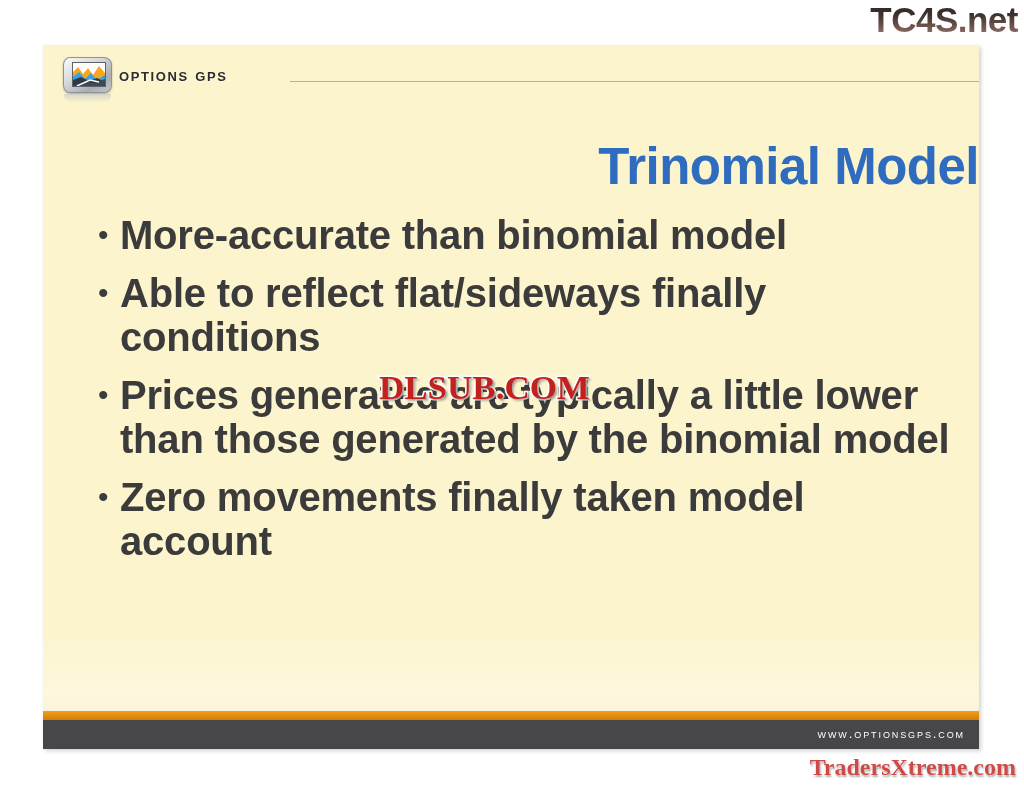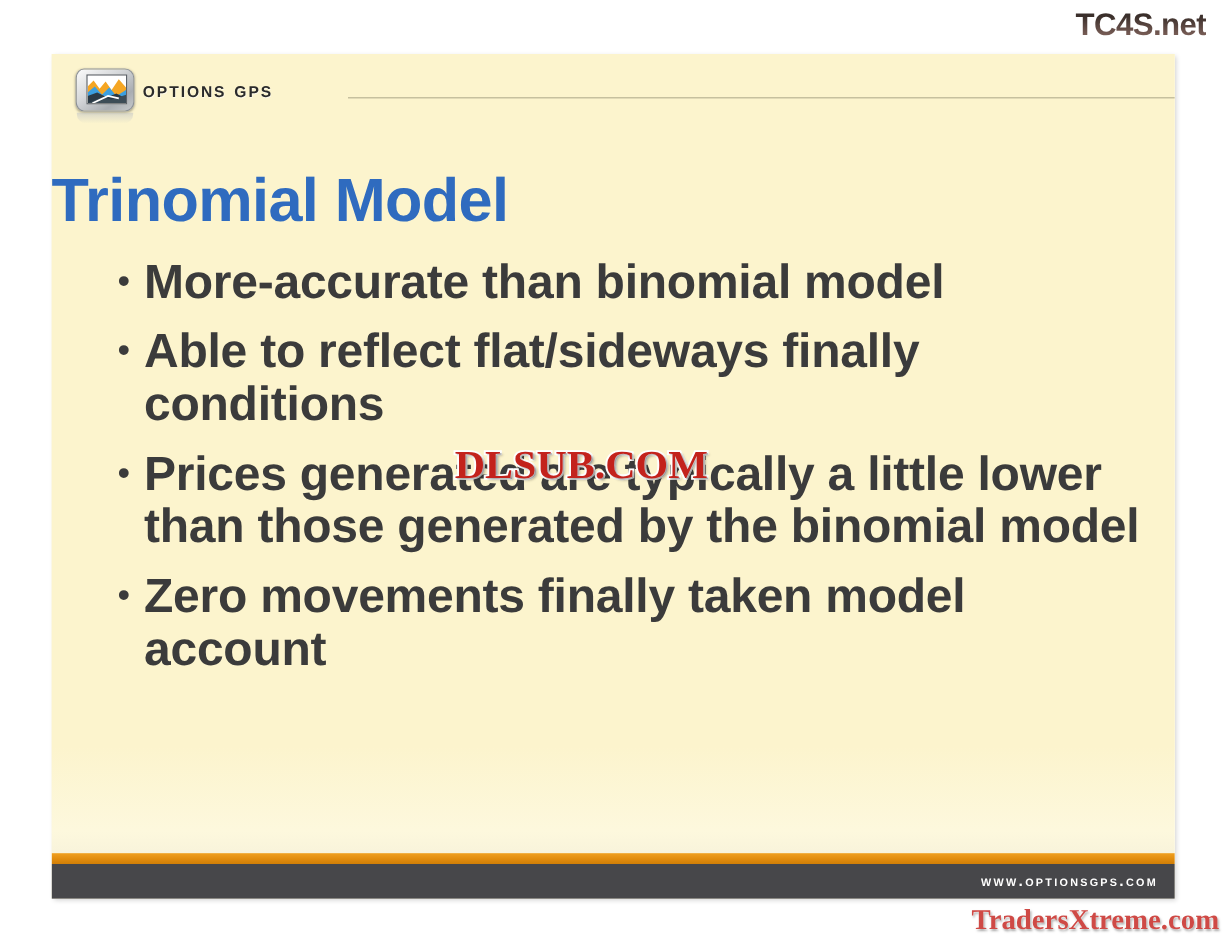--- a/index.html
+++ b/index.html
@@ -12,24 +12,24 @@
     height: 791px;
     position: relative;
     overflow: hidden;
     font-family: "Liberation Sans", sans-serif;
   }
 
   
   #tc4s-tag {
     position: absolute;
     top: 0px;
-    right: 19px;
-    font-family: "Liberation Sans", sans-serif;
-    font-weight: bold;
-    font-size: 26px;
+    right: 6px;
+    font-family: "Liberation Sans", sans-serif;
+    font-weight: bold;
+    font-size: 35px;
     letter-spacing: -0.5px;
     line-height: 40px;
     background: linear-gradient(180deg, #2a2320 0%, #3c302c 35%, #7b5f58 75%, #b99a92 100%);
     -webkit-background-clip: text;
     background-clip: text;
     color: transparent;
     -webkit-text-fill-color: transparent;
     white-space: nowrap;
   }
 
@@ -115,21 +115,21 @@
     height: 1px;
     background: #b9b393;
   }
 
   
   #slide-title {
     position: absolute;
     left: 0;
     top: 58px;
     width: 100%;
-    text-align: left;
+    text-align: right;
     font-family: "Liberation Sans", sans-serif;
     font-weight: bold;
     font-size: 51px;
     line-height: 60px;
     color: #2f6bbf;
     letter-spacing: -0.5px;
   }
 
   
   #bullet-list {
@@ -203,21 +203,21 @@
     bottom: 0;
     width: 100%;
     height: 29px;
     background: #47474a;
   }
   #footer-url {
     position: absolute;
     right: 14px;
     top: 6px;
     font-family: "Liberation Sans", sans-serif;
-    font-weight: bold;
+    font-weight: normal;
     font-size: 13px;
     letter-spacing: 1.9px;
     color: #ffffff;
     font-variant: small-caps;
     text-transform: lowercase;
     white-space: nowrap;
   }
 
   
   #tradersxtreme-brand {

